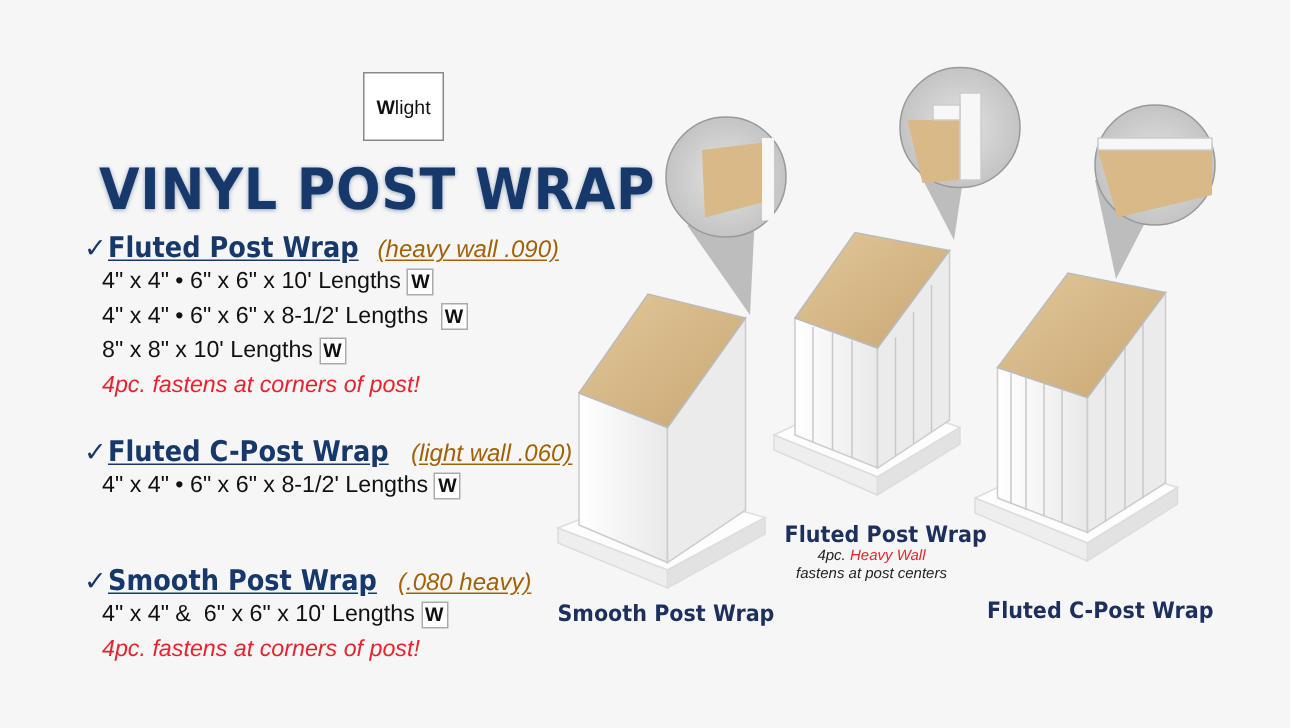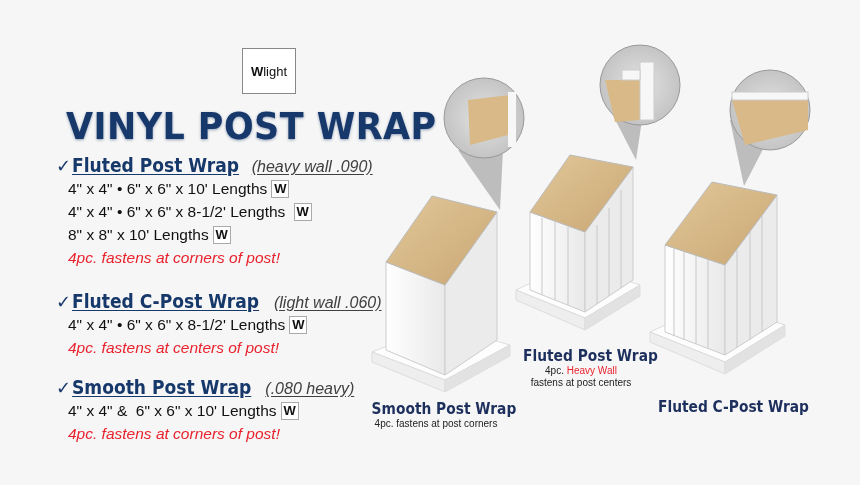--- a/index.html
+++ b/index.html
@@ -29,21 +29,21 @@
     .product-block { position: absolute; left: 56px; }
     .product-heading { display: flex; align-items: baseline; white-space: nowrap; }
     .check { font-size: 18px; color: #17386a; margin-right: 1px; }
     .heading-name {
       font-size: 19px; font-weight: bold; color: #17386a;
       text-decoration: underline; text-underline-offset: 2px;
       font-family: "DejaVu Sans", sans-serif;
       transform: scaleX(0.9); transform-origin: left center; display: inline-block;
     }
     .heading-spec {
-      font-size: 16px; font-style: italic; color: #404040;
+      font-size: 16px; font-style: italic; color: #a16207;
       text-decoration: underline; text-underline-offset: 2px; margin-left: -6px;
     }
     .spec-line {
       font-size: 15.5px; color: #111; margin-left: 12px; height: 23px;
       display: flex; align-items: center; white-space: pre;
     }
     .w-badge {
       display: inline-block; border: 1px solid #aaa; background: #fff;
       font-weight: bold; font-size: 13px; width: 18px; height: 18px;
       line-height: 16px; text-align: center; margin-left: 4px;
@@ -51,21 +51,21 @@
     .note-line {
       font-size: 15.5px; font-style: italic; color: #e8232e;
       margin-left: 12px; height: 23px; display: flex; align-items: center; text-align: center;
     }
     .post { position: absolute; }
     .caption { position: absolute; text-align: center; white-space: nowrap; }
     .caption-title {
       font-size: 15px; font-weight: bold; color: #1d2f5c;
       font-family: "DejaVu Sans", sans-serif; transform: scaleX(0.92);
     }
-    .caption-sub { font-size: 10px; color: #222; line-height: 12px; }
+    .caption-sub { font-size: 10px; font-style: italic; color: #222; line-height: 12px; }
     .caption-sub .red { color: #e8232e; }
   </style>
 </head>
 <body>
 
 <div class="color-swatch">
   <span class="first">W</span>
     <span>light</span>
 </div>
 
@@ -83,21 +83,20 @@
   <div class="note-line">4pc. fastens at corners of post!</div>
 </div>
 
 <div class="product-block" style="top:290px;">
   <div class="product-heading">
     <span class="check">✓</span>
     <span class="heading-name">Fluted C-Post Wrap</span>
     <span class="heading-spec">(light wall .060)</span>
   </div>
   <div class="spec-line"><span>4" x 4" • 6" x 6" x 8-1/2' Lengths</span><span class="w-badge">W</span></div>
-  <div class="note-line">4pc. fastens at centers of post!</div>
 </div>
 
 <div class="product-block" style="top:376px;">
   <div class="product-heading">
     <span class="check">✓</span>
     <span class="heading-name">Smooth Post Wrap</span>
     <span class="heading-spec">(.080 heavy)</span>
   </div>
   <div class="spec-line"><span>4" x 4" &amp;  6" x 6" x 10' Lengths</span><span class="w-badge">W</span></div>
   <div class="note-line">4pc. fastens at corners of post!</div>
@@ -169,21 +168,20 @@
     <polygon points="665,245 725,265 777,195 712,182" fill="url(#wood)" stroke="#bbb"></polygon>
     <polygon points="730,120 778,120 744,186" fill="#bdbdbd"></polygon>
     <circle cx="770" cy="110" r="40" fill="url(#bubble)" stroke="#999"></circle>
     <polygon points="732,100 808,100 808,130 745,145" fill="#d8b987"></polygon>
     <rect x="732" y="92" width="76" height="8" fill="#f7f7f7" stroke="#ccc"></rect>
   </g>
 </svg>
 
 <div class="caption" style="left:366px;top:400px;width:140px;">
   <div class="caption-title">Smooth Post Wrap</div>
-  <div class="caption-sub">4pc. fastens at post corners</div>
 </div>
 
 <div class="caption" style="left:518px;top:347px;width:126px;">
   <div class="caption-title">Fluted Post Wrap</div>
   <div class="caption-sub"><span>4pc. </span><span class="red">Heavy Wall</span></div>
   <div class="caption-sub">fastens at post centers</div>
 </div>
 
 <div class="caption" style="left:652px;top:398px;width:150px;">
   <div class="caption-title">Fluted C-Post Wrap</div>

